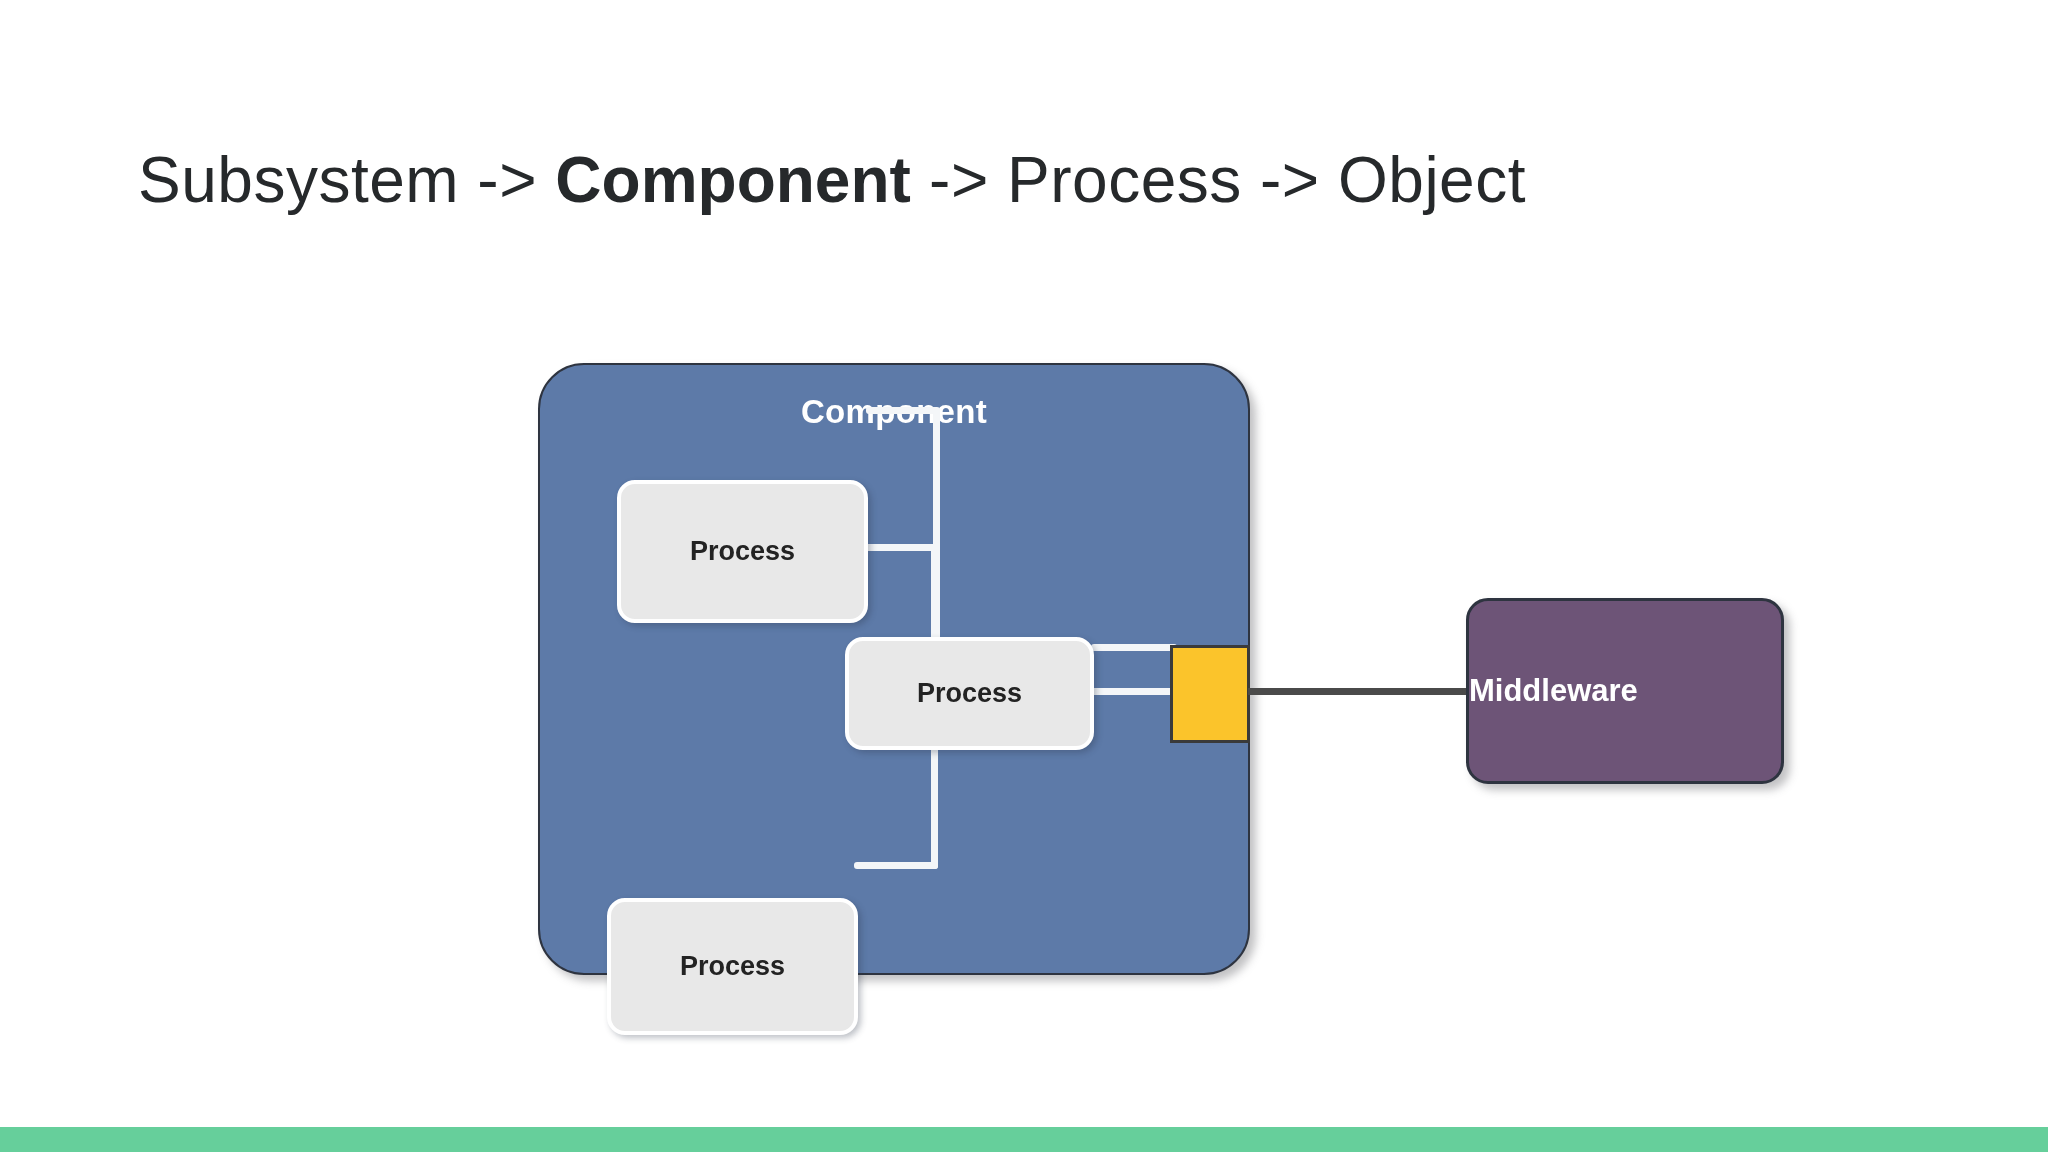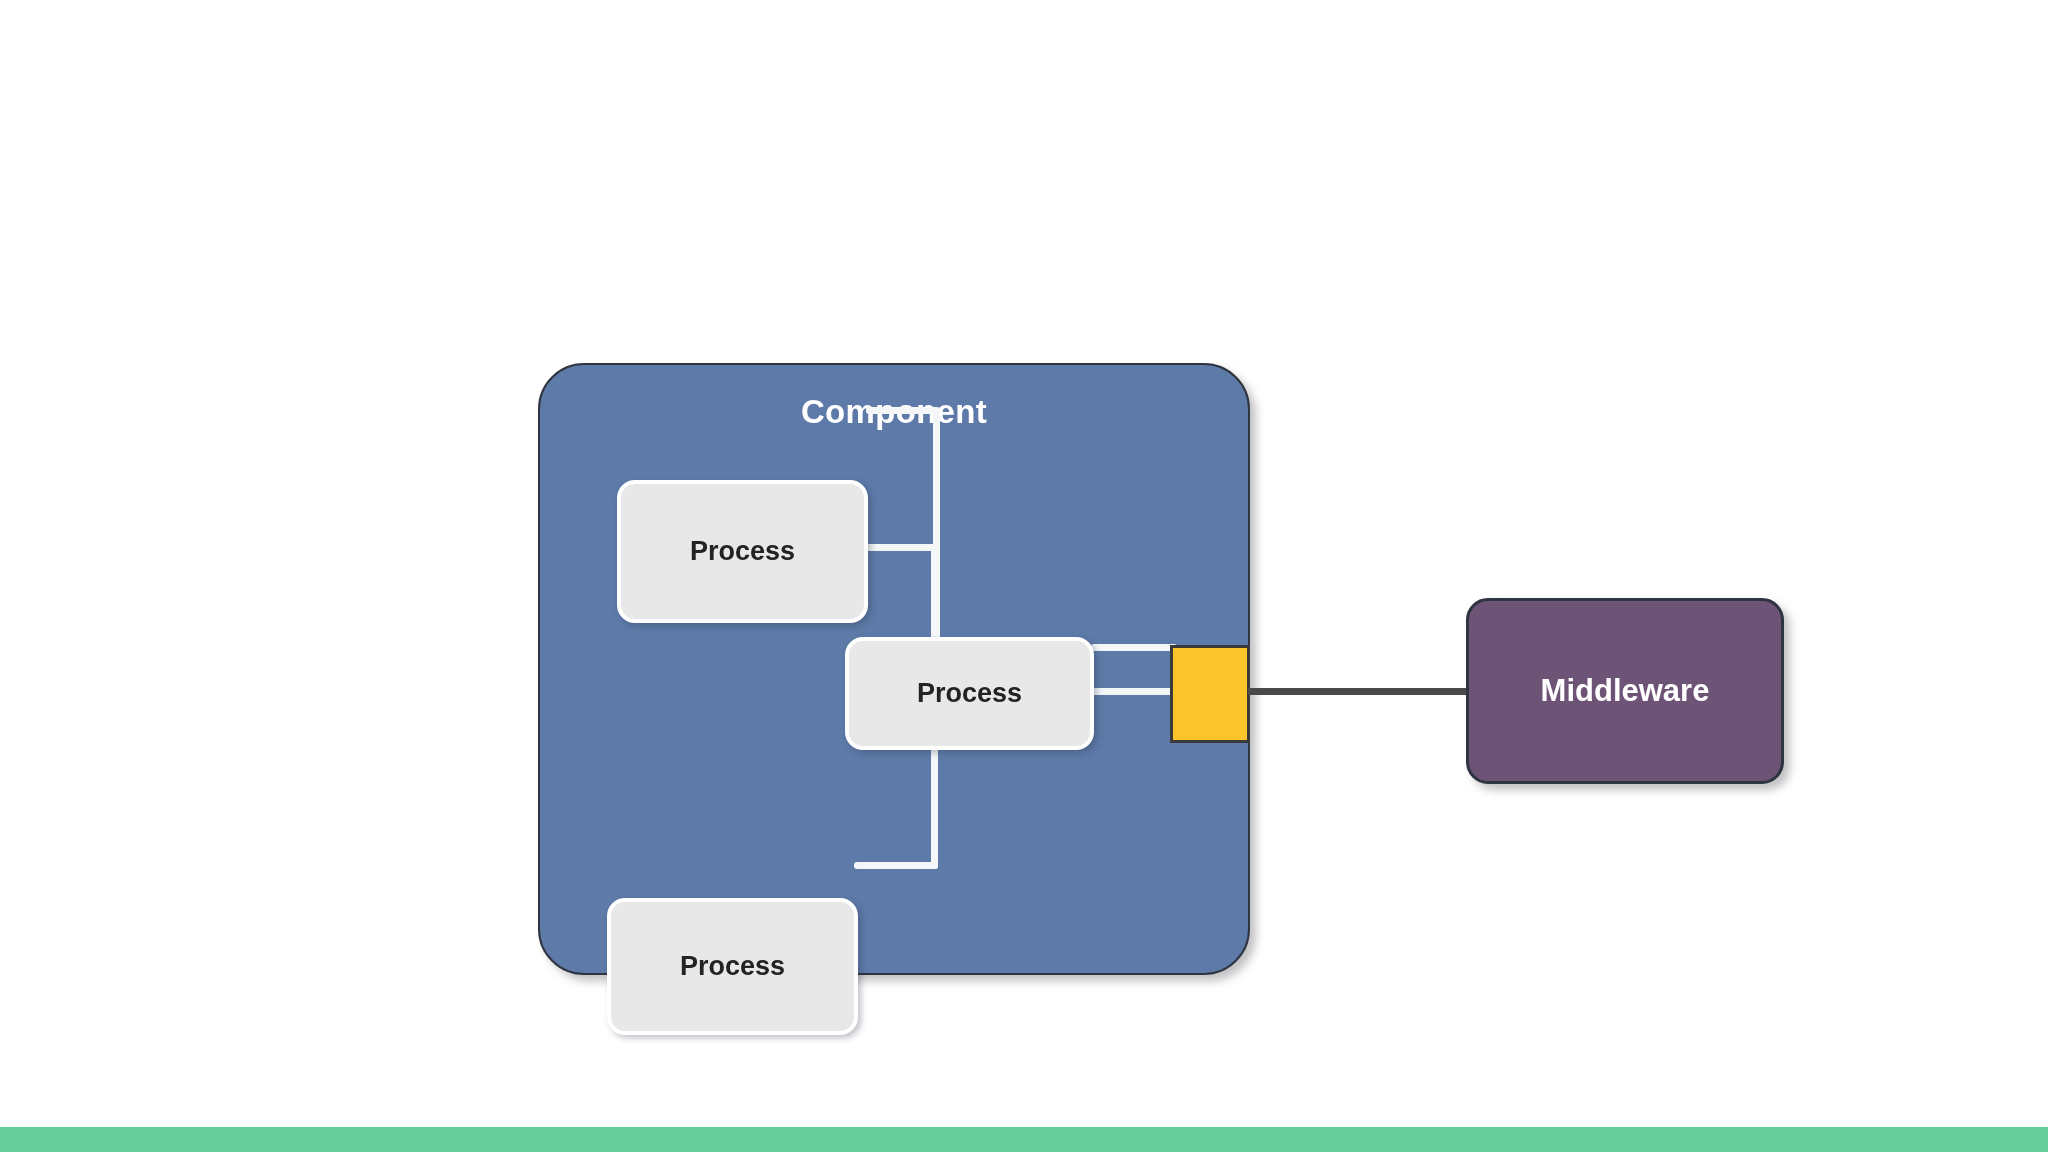--- a/index.html
+++ b/index.html
@@ -119,21 +119,21 @@
     left: 1466px;
     top: 598px;
     width: 318px;
     height: 186px;
     background: #6d5477;
     border: 3px solid #2e3440;
     border-radius: 22px;
     box-sizing: border-box;
     display: flex;
     align-items: center;
-    justify-content: center;
+    justify-content: flex-start;
     color: #ffffff;
     font-size: 31px;
     font-weight: 700;
     box-shadow: 6px 6px 9px rgba(120,120,125,0.45);
   }
 
   
   #accent-bar {
     position: absolute;
     left: 0;
@@ -141,20 +141,23 @@
     width: 2048px;
     height: 25px;
     background: #66cf9b;
   }
 </style>
 </head>
 <body>
 
 <div id="slide">
 
+  <div id="title">
+    <span class="t-normal">Subsystem </span><span class="t-arrow">-&gt; </span><span class="t-bold">Component</span><span class="t-arrow"> -&gt; </span><span class="t-normal">Process </span><span class="t-arrow">-&gt; </span><span class="t-normal">Object</span>
+  </div>
 
   <div id="component-box">
     <div id="component-label">Component</div>
 
     <div class="wline" style="left: 326px; top: 42px; width: 74px; height: 7px;"></div>
     <div class="wline" style="left: 326px; top: 42px; width: 7px; height: 0px;"></div>
     <div class="wline" style="left: 393px; top: 45px; width: 7px; height: 256px;"></div>
 
     <div class="wline" style="left: 316px; top: 296px; width: 84px; height: 7px;"></div>
 

